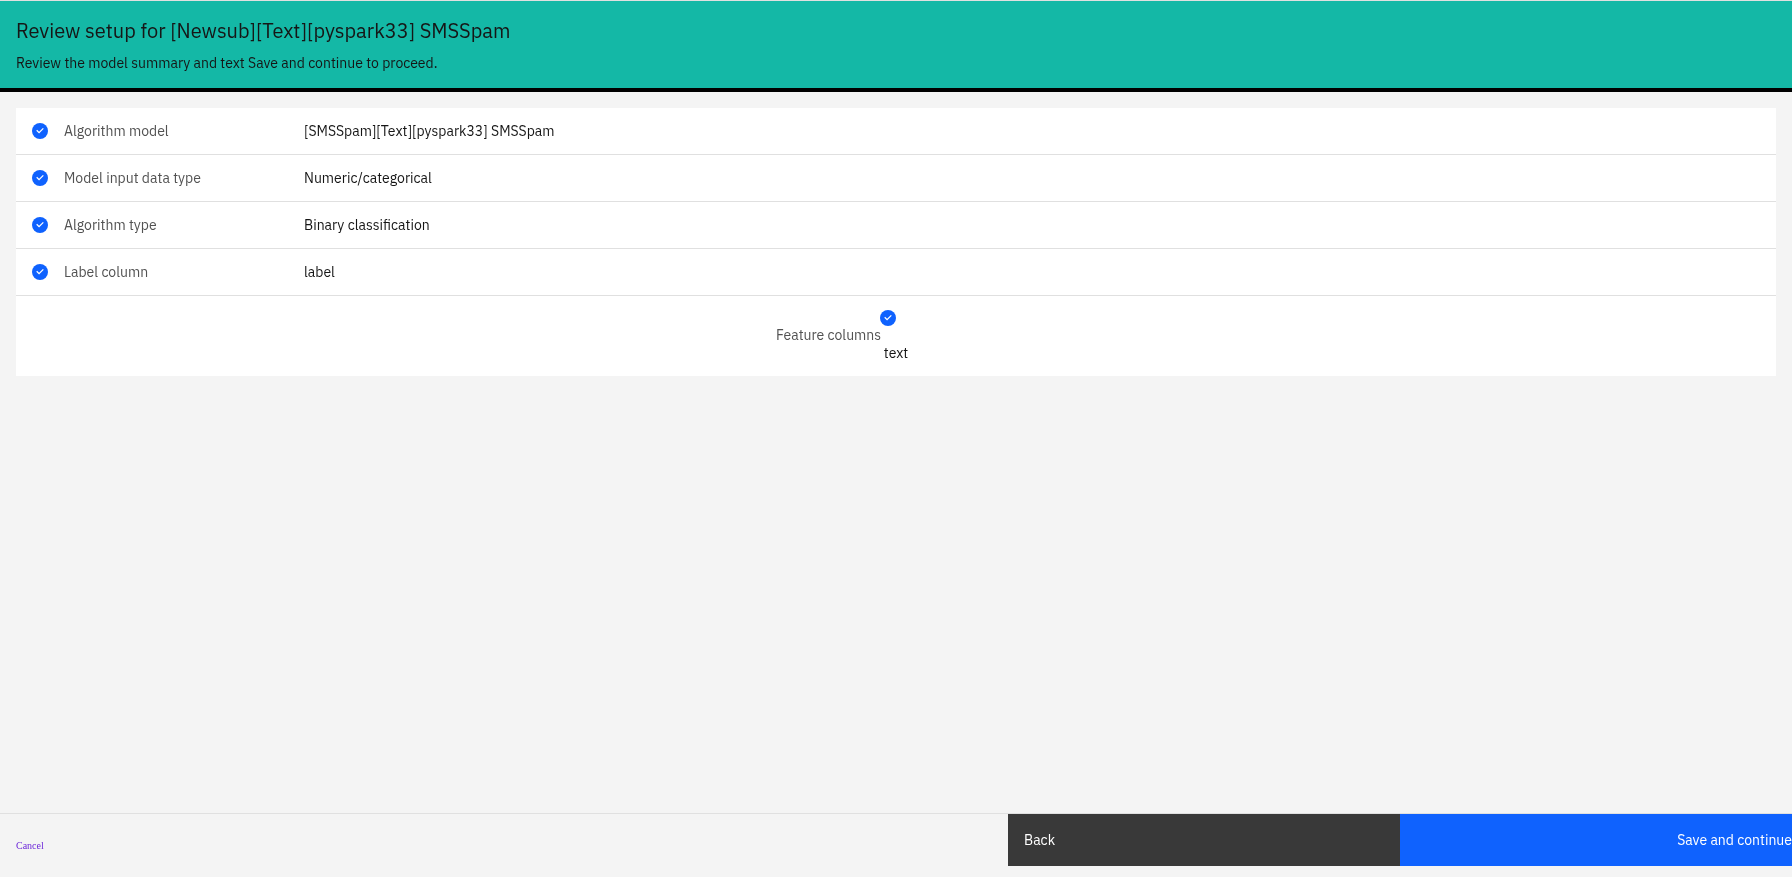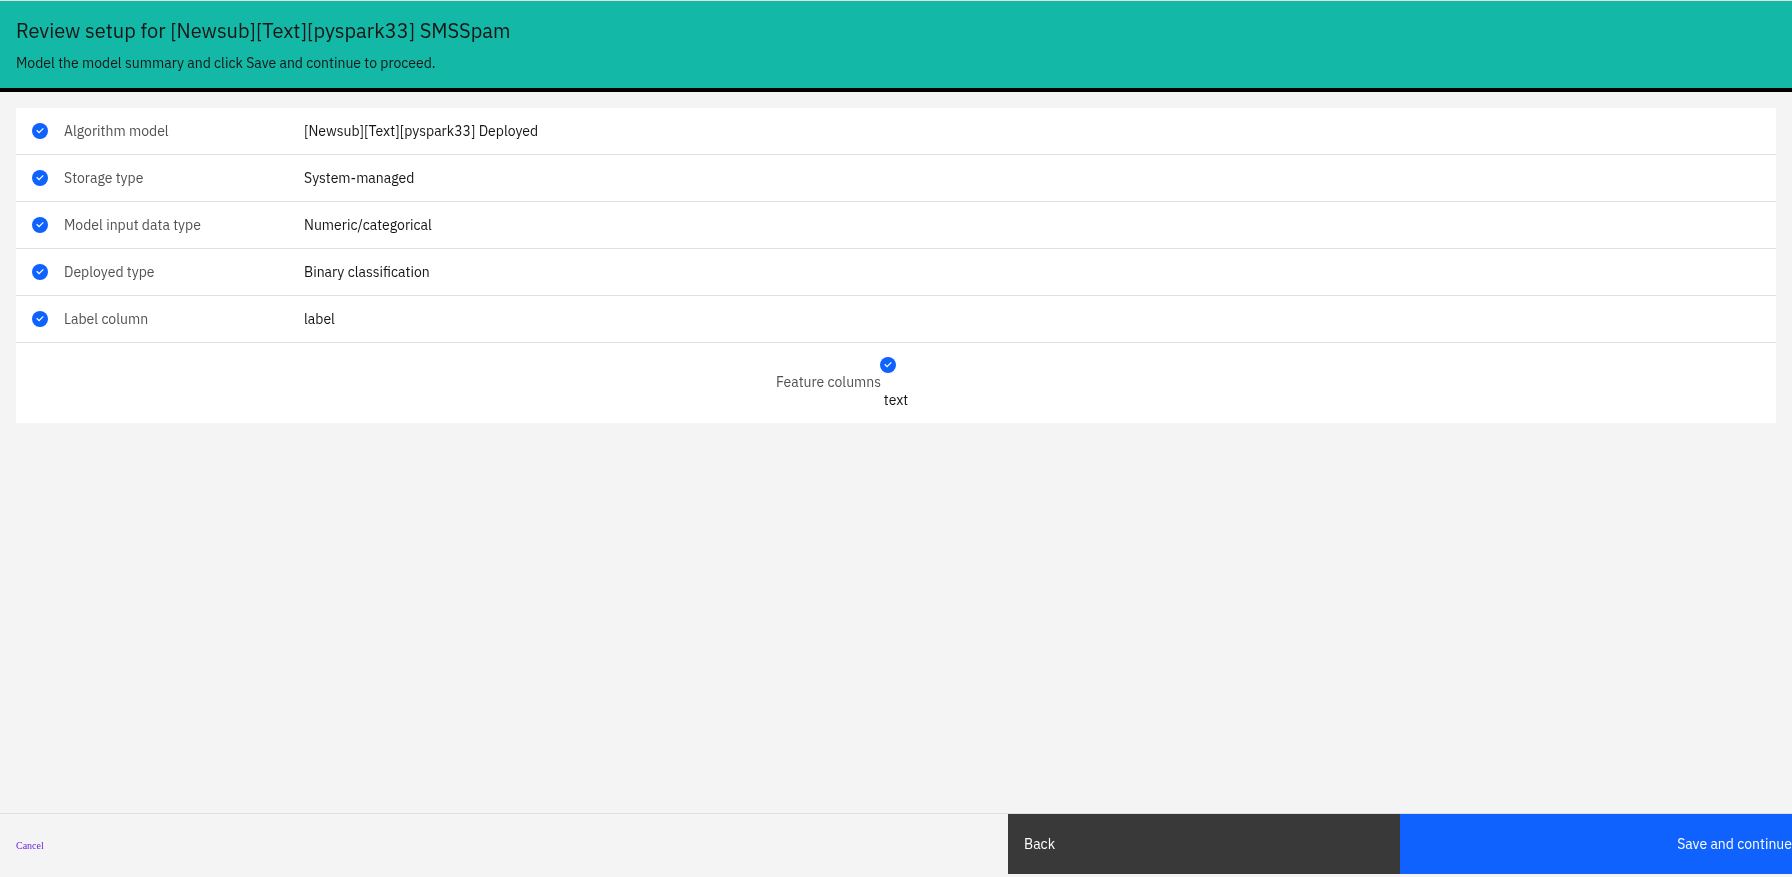--- a/index.html
+++ b/index.html
@@ -96,21 +96,21 @@
       cursor: pointer;
       background: none;
       border: none;
       font-family: Liberation Serif, serif;
     }
     .footer-right {
       display: flex;
     }
     .btn {
       width: 392px;
-      height: 60px;
+      height: 52px;
       border: none;
       text-align: left;
       padding-left: 16px;
       font-size: 14px;
       cursor: pointer;
       font-family: inherit;
     }
     .btn-back {
       background-color: #393939;
       color: #ffffff;
@@ -119,59 +119,50 @@
       background-color: #0f62fe;
       color: #ffffff;
       text-align: right;
     }
   </style>
 </head>
 <body>
 
 <div class="header">
   <h1 class="header-title">Review setup for [Newsub][Text][pyspark33] SMSSpam</h1>
-  <p class="header-subtitle">Model the model summary and click Save and continue to proceed.</p>
+  <p class="header-subtitle">Review the model summary and text Save and continue to proceed.</p>
 </div>
 
 <div class="content">
   <div class="summary-list">
     <div class="summary-row">
       <span class="check-icon">
         <svg viewBox="0 0 16 16">
             <path d="M6.5 12L2 7.5l1.4-1.4L6.5 9.2 12.6 3.1 14 4.5z"></path>
           </svg>
       </span>
       <span class="summary-label">Algorithm model</span>
-      <span class="summary-value">[Newsub][Text][pyspark33] Deployed</span>
-    </div>
-    <div class="summary-row">
-      <span class="check-icon">
-        <svg viewBox="0 0 16 16">
-            <path d="M6.5 12L2 7.5l1.4-1.4L6.5 9.2 12.6 3.1 14 4.5z"></path>
-          </svg>
-      </span>
-      <span class="summary-label">Storage type</span>
-      <span class="summary-value">System-managed</span>
+      <span class="summary-value">[SMSSpam][Text][pyspark33] SMSSpam</span>
     </div>
     <div class="summary-row">
       <span class="check-icon">
         <svg viewBox="0 0 16 16">
             <path d="M6.5 12L2 7.5l1.4-1.4L6.5 9.2 12.6 3.1 14 4.5z"></path>
           </svg>
       </span>
       <span class="summary-label">Model input data type</span>
       <span class="summary-value">Numeric/categorical</span>
     </div>
     <div class="summary-row">
       <span class="check-icon">
         <svg viewBox="0 0 16 16">
             <path d="M6.5 12L2 7.5l1.4-1.4L6.5 9.2 12.6 3.1 14 4.5z"></path>
           </svg>
       </span>
-      <span class="summary-label">Deployed type</span>
+      <span class="summary-label">Algorithm type</span>
       <span class="summary-value">Binary classification</span>
     </div>
     <div class="summary-row">
       <span class="check-icon">
         <svg viewBox="0 0 16 16">
             <path d="M6.5 12L2 7.5l1.4-1.4L6.5 9.2 12.6 3.1 14 4.5z"></path>
           </svg>
       </span>
       <span class="summary-label">Label column</span>
       <span class="summary-value">label</span>

